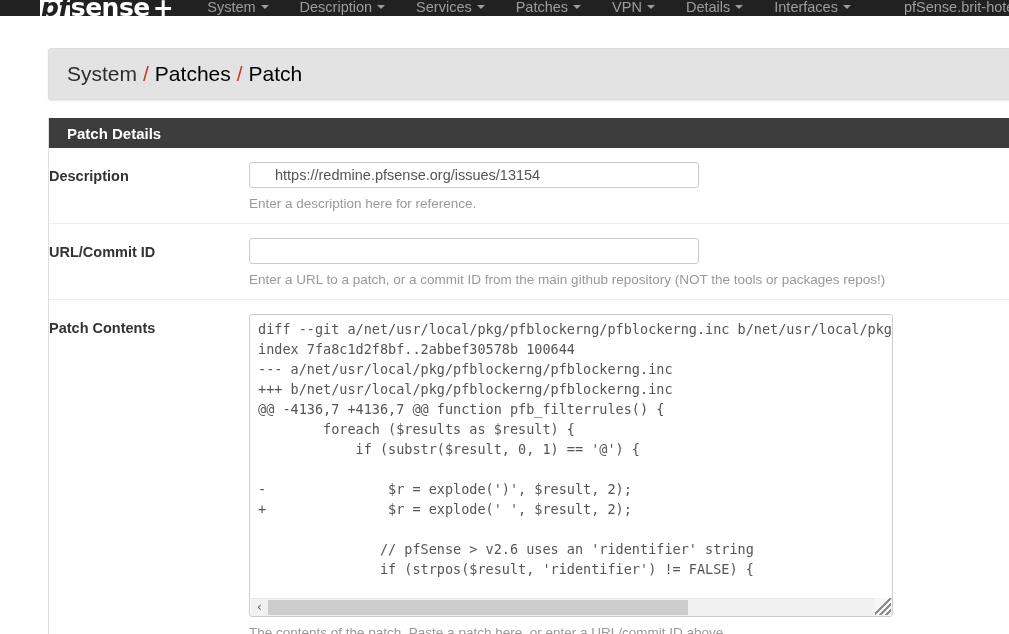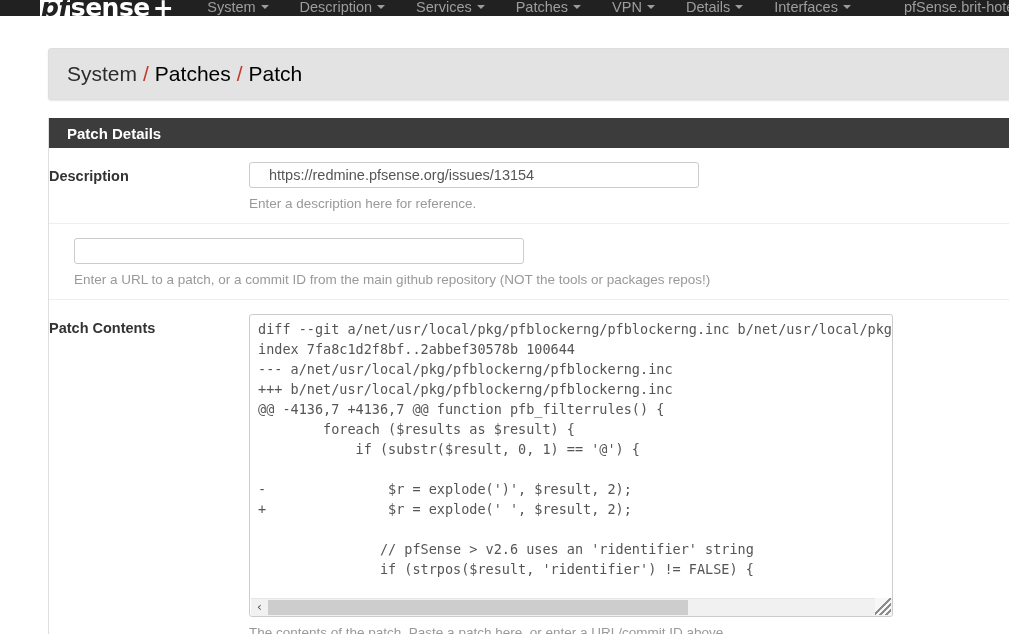--- a/index.html
+++ b/index.html
@@ -140,21 +140,21 @@
     font-weight: bold;
     color: #333333;
     white-space: nowrap;
   }
   .form-field { flex: 1; padding-left: 25px; }
 
   .text-input {
     display: block;
     width: 450px;
     height: 26px;
-    padding: 3px 19px;
+    padding: 3px 25px;
     font-size: 14.5px;
     font-family: "Liberation Sans", sans-serif;
     color: #555555;
     background: #ffffff;
     border: 1px solid #cccccc;
     border-radius: 3px;
     outline: none;
   }
   .help-block {
     margin-top: 8px;
@@ -300,20 +300,21 @@
 
     <div class="form-row">
       <div class="form-label">Description</div>
       <div class="form-field">
         <input class="text-input" type="text" value="https://redmine.pfsense.org/issues/13154" style="">
         <div class="help-block">Enter a description here for reference.</div>
       </div>
     </div>
 
     <div class="form-row">
+      <div class="form-label">URL/Commit ID</div>
       <div class="form-field">
         <input class="text-input" type="text" value="" style="">
         <div class="help-block">Enter a URL to a patch, or a commit ID from the main github repository (NOT the tools or packages repos!)</div>
       </div>
     </div>
 
     <div class="form-row last">
       <div class="form-label">Patch Contents</div>
       <div class="form-field">
         <div class="textarea-wrap">

